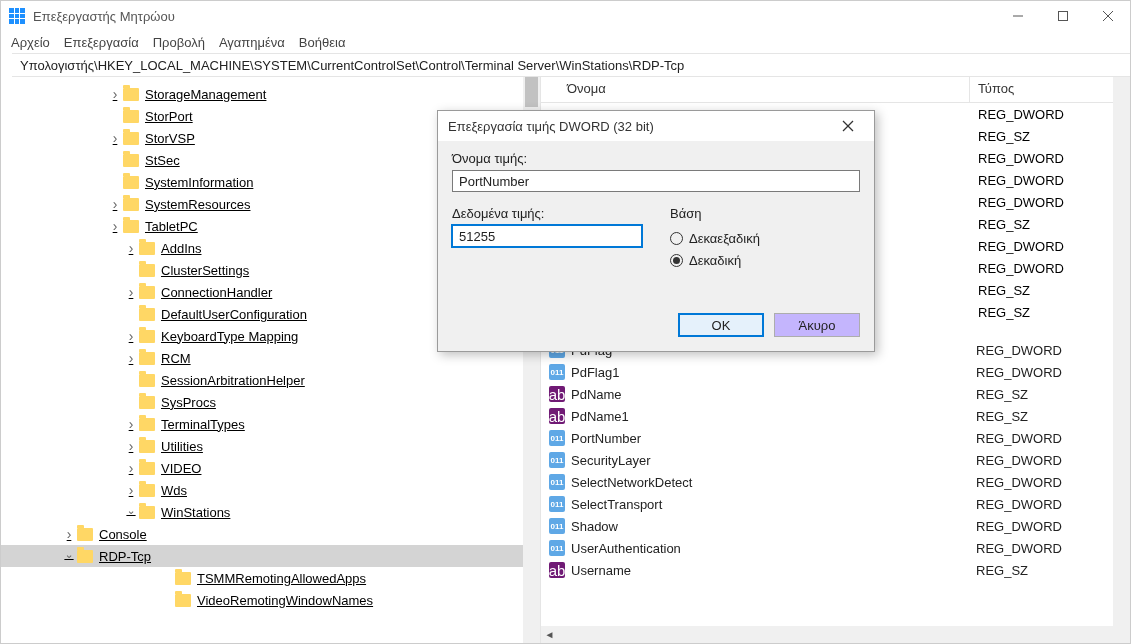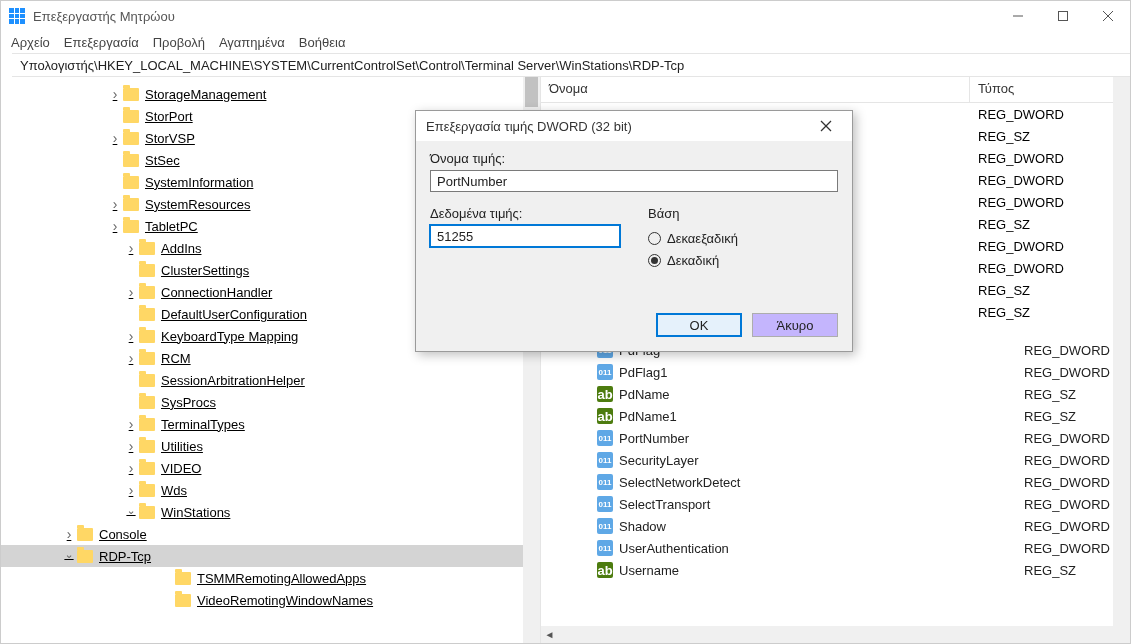--- a/index.html
+++ b/index.html
@@ -28,36 +28,36 @@
   .chev { width: 16px; height: 16px; display: flex; align-items: center; justify-content: center; color: #666; font-size: 11px; }
   .chev.open::before { content: "⌄"; transform: translateY(-2px); }
   .chev.closed::before { content: "›"; font-size: 14px; }
   .fold { width: 16px; height: 13px; background: #ffd765; border-radius: 1px; margin-right: 6px; position: relative; }
   .fold::before { content: ""; position: absolute; top: -3px; left: 0; width: 7px; height: 3px; background: #ffd765; border-radius: 1px 1px 0 0; }
   .tree-row.selected { background: #d4d4d4; }
   .tree-row.selected .node-label { font-weight: 400; }
   .ind0 { padding-left: 106px; } .ind1 { padding-left: 122px; } .ind2 { padding-left: 60px; } .ind3 { padding-left: 158px; }
   .list-pane { flex: 1; display: flex; flex-direction: column; position: relative; }
   .list-header { display: flex; height: 26px; border-bottom: 1px solid #e5e5e5; background: #fff; }
-  .col-name { width: 429px; padding: 4px 8px; color: #333; border-right: 1px solid #e5e5e5; }
+  .col-name { width: 429px; padding: 4px 26px; color: #333; border-right: 1px solid #e5e5e5; }
   .col-type { flex: 1; padding: 4px 8px; color: #333; }
   .list-body { flex: 1; overflow: hidden; position: relative; }
   .list-rows { padding-top: 236px; }
   .list-row { height: 22px; display: flex; align-items: center; padding-left: 8px; }
-  .val-icon { width: 16px; height: 16px; margin-right: 6px; display: flex; align-items: center; justify-content: center; border-radius: 2px; margin-left: 48px; }
+  .val-icon { width: 16px; height: 16px; margin-right: 6px; display: flex; align-items: center; justify-content: center; border-radius: 2px; }
   .val-icon.bin { background: #5fa8e6; color: #fff; font-size: 8px; font-weight: bold; }
-  .val-icon.str { background: #4d7c0f; color: #fff; font-size: 13px; font-weight: bold; }
+  .val-icon.str { background: #701a75; color: #fff; font-size: 15px; font-weight: normal; }
   .val-label { width: 405px; color: #222; }
   .val-type { color: #222; }
   .h-scroll { height: 17px; background: #f0f0f0; display: flex; align-items: center; }
   .h-arrow { width: 17px; height: 17px; display: flex; align-items: center; justify-content: center; color: #555; font-size: 10px; }
   .h-track { flex: 1; }
   .v-scroll { position: absolute; right: 0; top: 0; width: 17px; height: 100%; background: #f0f0f0; }
 
-  .dialog { position: absolute; left: 415px; top: 110px; width: 438px; height: 242px; background: #f0f0f0; border: 1px solid #9a9a9a; box-shadow: 3px 3px 10px rgba(0,0,0,0.25); }
+  .dialog { position: absolute; left: 437px; top: 110px; width: 438px; height: 242px; background: #f0f0f0; border: 1px solid #9a9a9a; box-shadow: 3px 3px 10px rgba(0,0,0,0.25); }
   .dlg-title { height: 30px; display: flex; align-items: center; padding: 0 10px; background: #fff; color: #333; }
   .dlg-title span { flex: 1; }
   .dlg-close { width: 32px; height: 30px; display: flex; align-items: center; justify-content: center; }
   .dlg-body { padding: 10px 14px 0 14px; }
   .dlg-label { color: #222; margin-bottom: 4px; }
   .dlg-input { width: 100%; height: 22px; border: 1px solid #7a7a7a; background: #fff; padding: 2px 6px; color: #222; }
   .dlg-input.active { border: 1px solid #0078d7; outline: 1px solid #0078d7; }
   .dlg-row2 { display: flex; gap: 28px; margin-top: 14px; }
   .dlg-col-l { width: 190px; }
   .radio-group { margin-top: 6px; }

